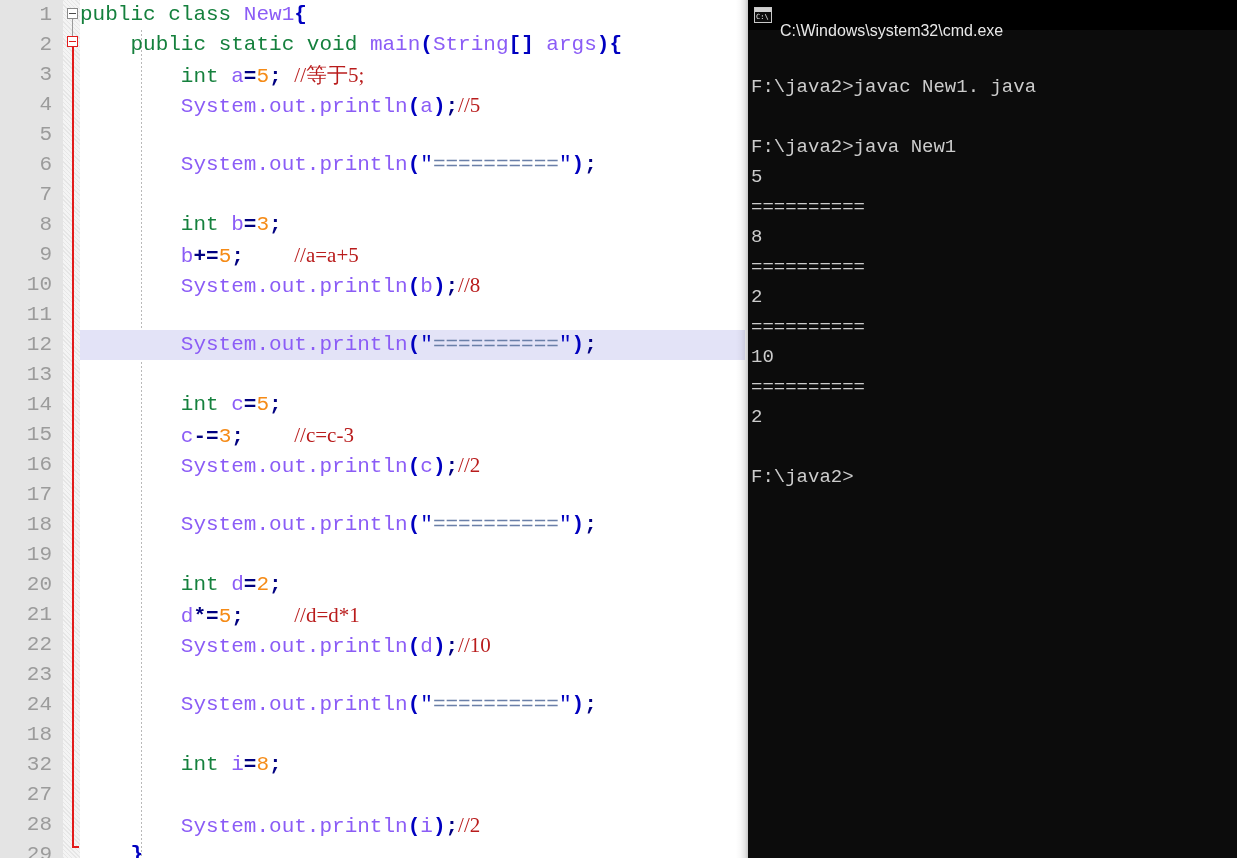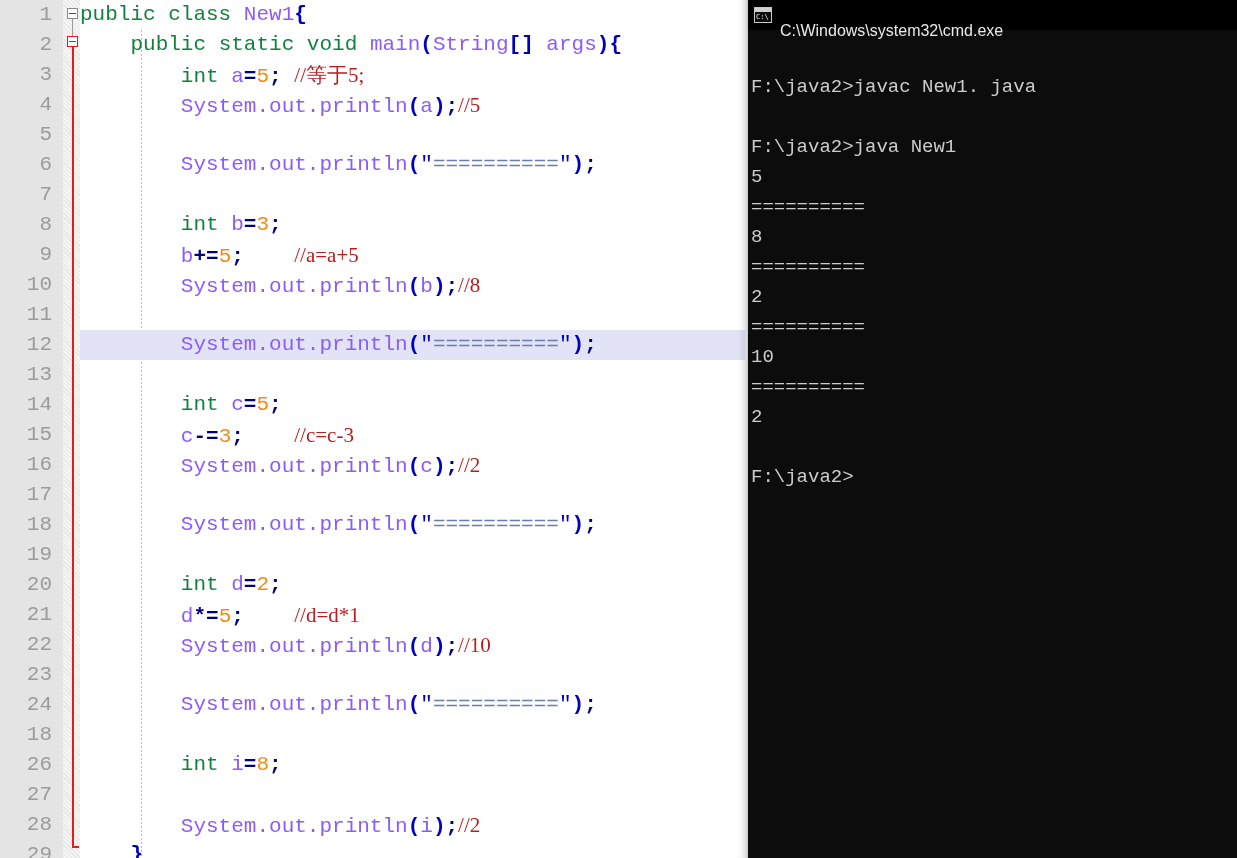--- a/index.html
+++ b/index.html
@@ -211,21 +211,21 @@
         <div class="code-line"><span class="lineno">16</span><span class="linetext"><span class="t-plain">        System.out.println</span><span class="t-punc">(</span><span class="t-plain">c</span><span class="t-punc">)</span><span class="t-op">;</span><span class="t-cmt">//2</span></span></div>
         <div class="code-line"><span class="lineno">17</span><span class="linetext"></span></div>
         <div class="code-line"><span class="lineno">18</span><span class="linetext"><span class="t-plain">        System.out.println</span><span class="t-punc">(</span><span class="t-quote">"</span><span class="t-str">==========</span><span class="t-quote">"</span><span class="t-punc">)</span><span class="t-op">;</span></span></div>
         <div class="code-line"><span class="lineno">19</span><span class="linetext"></span></div>
         <div class="code-line"><span class="lineno">20</span><span class="linetext"><span class="t-plain">        </span><span class="t-kw">int</span><span class="t-plain"> d</span><span class="t-op">=</span><span class="t-num">2</span><span class="t-op">;</span></span></div>
         <div class="code-line"><span class="lineno">21</span><span class="linetext"><span class="t-plain">        d</span><span class="t-op">*=</span><span class="t-num">5</span><span class="t-op">;</span><span class="t-plain">    </span><span class="t-cmt">//d=d*1</span></span></div>
         <div class="code-line"><span class="lineno">22</span><span class="linetext"><span class="t-plain">        System.out.println</span><span class="t-punc">(</span><span class="t-plain">d</span><span class="t-punc">)</span><span class="t-op">;</span><span class="t-cmt">//10</span></span></div>
         <div class="code-line"><span class="lineno">23</span><span class="linetext"></span></div>
         <div class="code-line"><span class="lineno">24</span><span class="linetext"><span class="t-plain">        System.out.println</span><span class="t-punc">(</span><span class="t-quote">"</span><span class="t-str">==========</span><span class="t-quote">"</span><span class="t-punc">)</span><span class="t-op">;</span></span></div>
         <div class="code-line"><span class="lineno">18</span><span class="linetext"></span></div>
-        <div class="code-line"><span class="lineno">26</span><span class="linetext"><span class="t-plain">        </span><span class="t-kw">int</span><span class="t-plain"> i</span><span class="t-op">=</span><span class="t-num">8</span><span class="t-op">;</span></span></div>
+        <div class="code-line"><span class="lineno">32</span><span class="linetext"><span class="t-plain">        </span><span class="t-kw">int</span><span class="t-plain"> i</span><span class="t-op">=</span><span class="t-num">8</span><span class="t-op">;</span></span></div>
         <div class="code-line"><span class="lineno">27</span></div>
         <div class="code-line"><span class="lineno">28</span><span class="linetext"><span class="t-plain">        System.out.println</span><span class="t-punc">(</span><span class="t-plain">i</span><span class="t-punc">)</span><span class="t-op">;</span><span class="t-cmt">//2</span></span></div>
         <div class="code-line"><span class="lineno">29</span><span class="linetext"><span class="t-plain">    </span><span class="t-punc">}</span></span></div>
       </div>
   </div>
 
   <div id="cmd-shadow"></div>
 
   <div id="cmd">
     <div id="cmd-titlebar">

